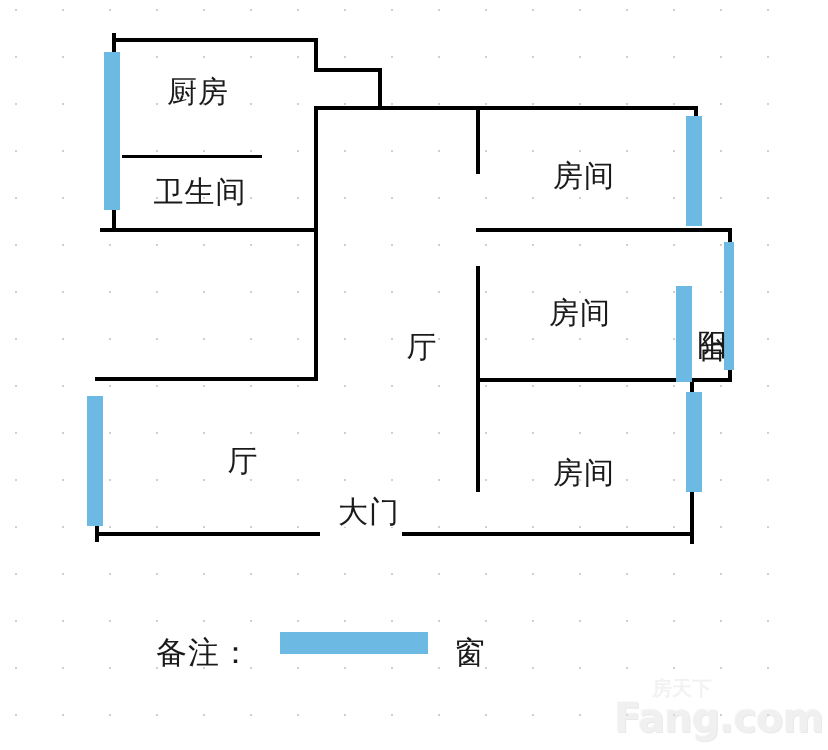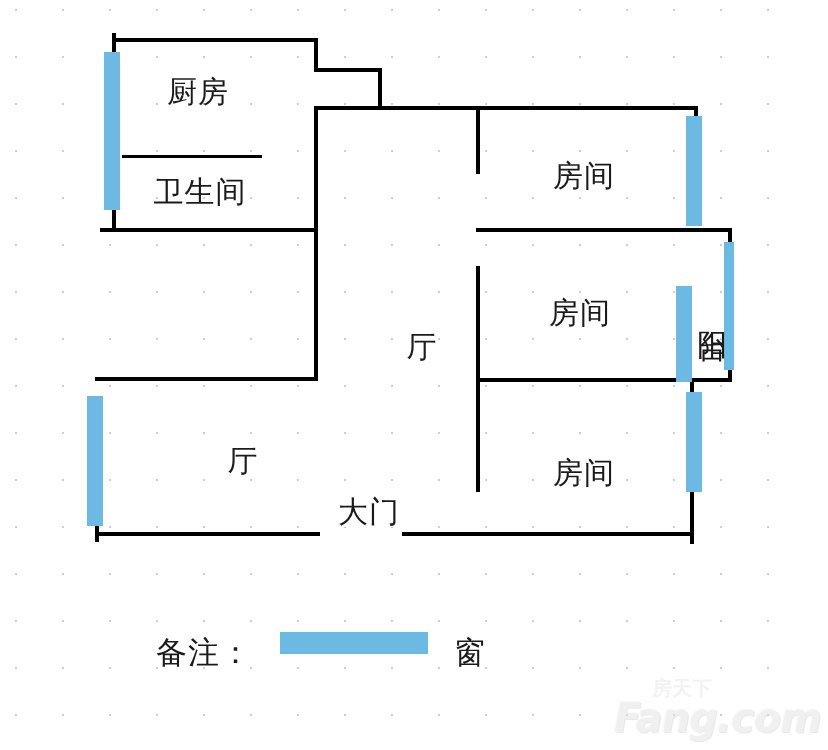--- a/index.html
+++ b/index.html
@@ -82,21 +82,20 @@
     height: 66px;
     opacity: 0.5;
     pointer-events: none;
   }
   #watermark .wm-main {
     position: absolute;
     left: 0;
     bottom: 4px;
     font-size: 40px;
     font-weight: bold;
-    font-style: italic;
     color: #e2e2e2;
     text-shadow: 1px 1px 0 #d4d4d4, -1px -1px 0 #f4f4f4;
     letter-spacing: -1px;
     line-height: 1;
   }
   #watermark .wm-cn {
     position: absolute;
     left: 38px;
     top: 2px;
     font-size: 20px;

